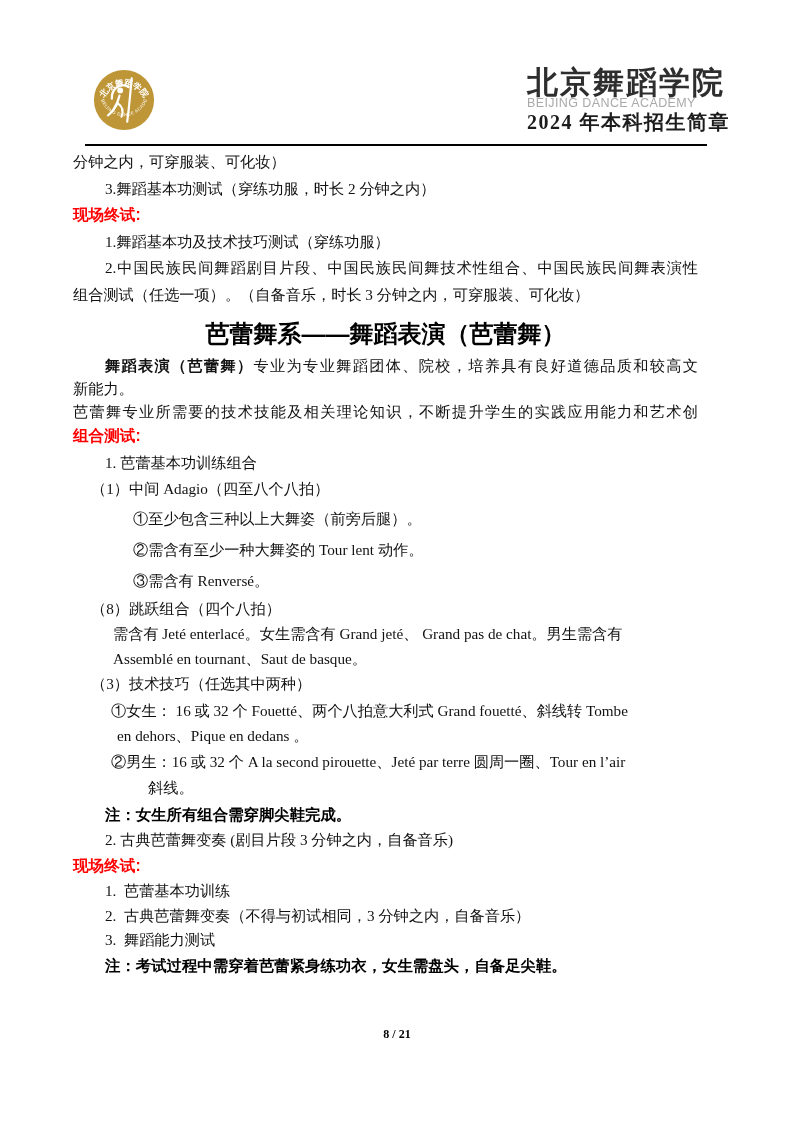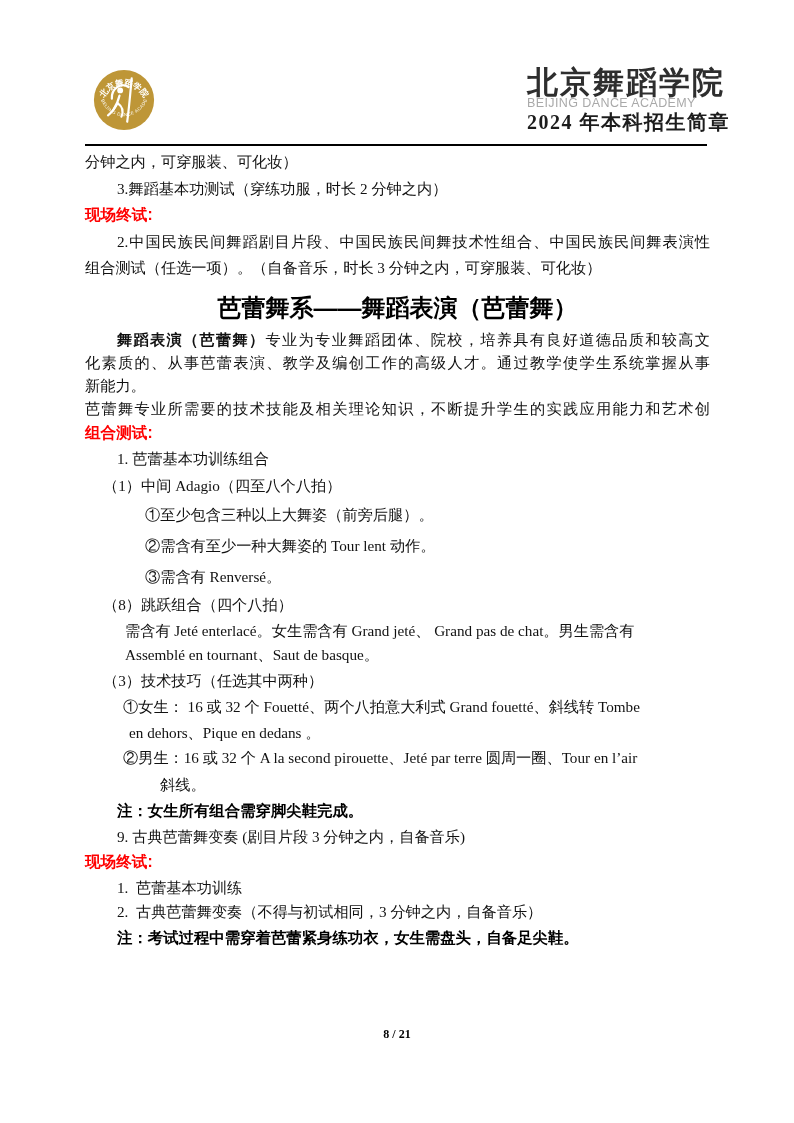--- a/index.html
+++ b/index.html
@@ -20,21 +20,21 @@
     font-size:12.5px;line-height:12px;color:#a9a9a9;letter-spacing:0.4px;
     font-family:"Liberation Sans","DejaVu Sans",sans-serif;white-space:nowrap;margin-top:-2px;
   }
   .brand-year{
     font-size:20px;line-height:24px;font-weight:bold;color:#1c1c1c;
     letter-spacing:1.5px;white-space:nowrap;margin-top:1px;
     font-family:"Liberation Serif","DejaVu Serif",serif;
   }
   .header-rule{position:absolute;left:85px;top:144px;width:622px;height:2px;background:#000;}
   
-  .doc{position:absolute;left:85px;top:149px;width:625px;}
+  .doc{position:absolute;left:73px;top:149px;width:625px;}
   .line{
     white-space:pre-wrap;font-size:15.2px;line-height:26.5px;color:#111;
     font-family:"Liberation Serif","DejaVu Serif",serif;
   }
   .indent{padding-left:32px;}
   .jl{text-align:justify;text-align-last:justify;}
   .red{
     color:#FF0000;font-weight:bold;font-size:15.6px;
     font-family:"Liberation Sans","DejaVu Sans",sans-serif;
   }
@@ -97,42 +97,43 @@
     <div class="brand-year">2024 年本科招生简章</div>
   </div>
 
   <div class="header-rule"></div>
 </div>
 
 <div class="doc">
     <div class="line">分钟之内，可穿服装、可化妆）</div>
     <div class="line indent">3.舞蹈基本功测试（穿练功服，时长 2 分钟之内）</div>
     <div class="line red">现场终试:</div>
+    <div class="line indent">1.舞蹈基本功及技术技巧测试（穿练功服）</div>
     <div class="line indent jl">2.中国民族民间舞蹈剧目片段、中国民族民间舞技术性组合、中国民族民间舞表演性</div>
     <div class="line">组合测试（任选一项）。（自备音乐，时长 3 分钟之内，可穿服装、可化妆）</div>
     <div class="line title">芭蕾舞系——舞蹈表演（芭蕾舞）</div>
     <div class="line intro indent jl"><span class="lead">舞蹈表演（芭蕾舞）</span>专业为专业舞蹈团体、院校，培养具有良好道德品质和较高文</div>
-    <div class="line intro jl">化素质的、从事芭蕾表演、教学及编创工作的高级人才。通过教学使学生系统掌握从事</div>
     <div class="line intro">新能力。</div>
     <div class="line intro jl">芭蕾舞专业所需要的技术技能及相关理论知识，不断提升学生的实践应用能力和艺术创</div>
     <div class="line red">组合测试:</div>
     <div class="line list1">1. 芭蕾基本功训练组合</div>
     <div class="line paren">（1）中间 Adagio（四至八个八拍）</div>
     <div class="line circ">①至少包含三种以上大舞姿（前旁后腿）。</div>
     <div class="line circ">②需含有至少一种大舞姿的 Tour lent 动作。</div>
     <div class="line circ">③需含有 Renversé。</div>
     <div class="line paren">（8）跳跃组合（四个八拍）</div>
     <div class="line hang">需含有 Jeté enterlacé。女生需含有 Grand jeté、 Grand pas de chat。男生需含有</div>
     <div class="line hang">Assemblé en tournant、Saut de basque。</div>
     <div class="line paren">（3）技术技巧（任选其中两种）</div>
     <div class="line tech">①女生： 16 或 32 个 Fouetté、两个八拍意大利式 Grand fouetté、斜线转 Tombe</div>
     <div class="line techcont">en dehors、Pique en dedans 。</div>
     <div class="line tech">②男生：16 或 32 个 A la second pirouette、Jeté par terre 圆周一圈、Tour en l’air</div>
     <div class="line techcont2">斜线。</div>
     <div class="line note">注：女生所有组合需穿脚尖鞋完成。</div>
-    <div class="line numli">9. 古典芭蕾舞变奏 (剧目片段 3 分钟之内，自备音乐)</div>
+    <div class="line numli">2. 古典芭蕾舞变奏 (剧目片段 3 分钟之内，自备音乐)</div>
     <div class="line red">现场终试:</div>
     <div class="line numli">1.  芭蕾基本功训练</div>
     <div class="line numli">2.  古典芭蕾舞变奏（不得与初试相同，3 分钟之内，自备音乐）</div>
+    <div class="line numli">3.  舞蹈能力测试</div>
     <div class="line note">注：考试过程中需穿着芭蕾紧身练功衣，女生需盘头，自备足尖鞋。</div>
   </div>
 
 <div class="footer">8 / 21</div>
 
 </body></html>

